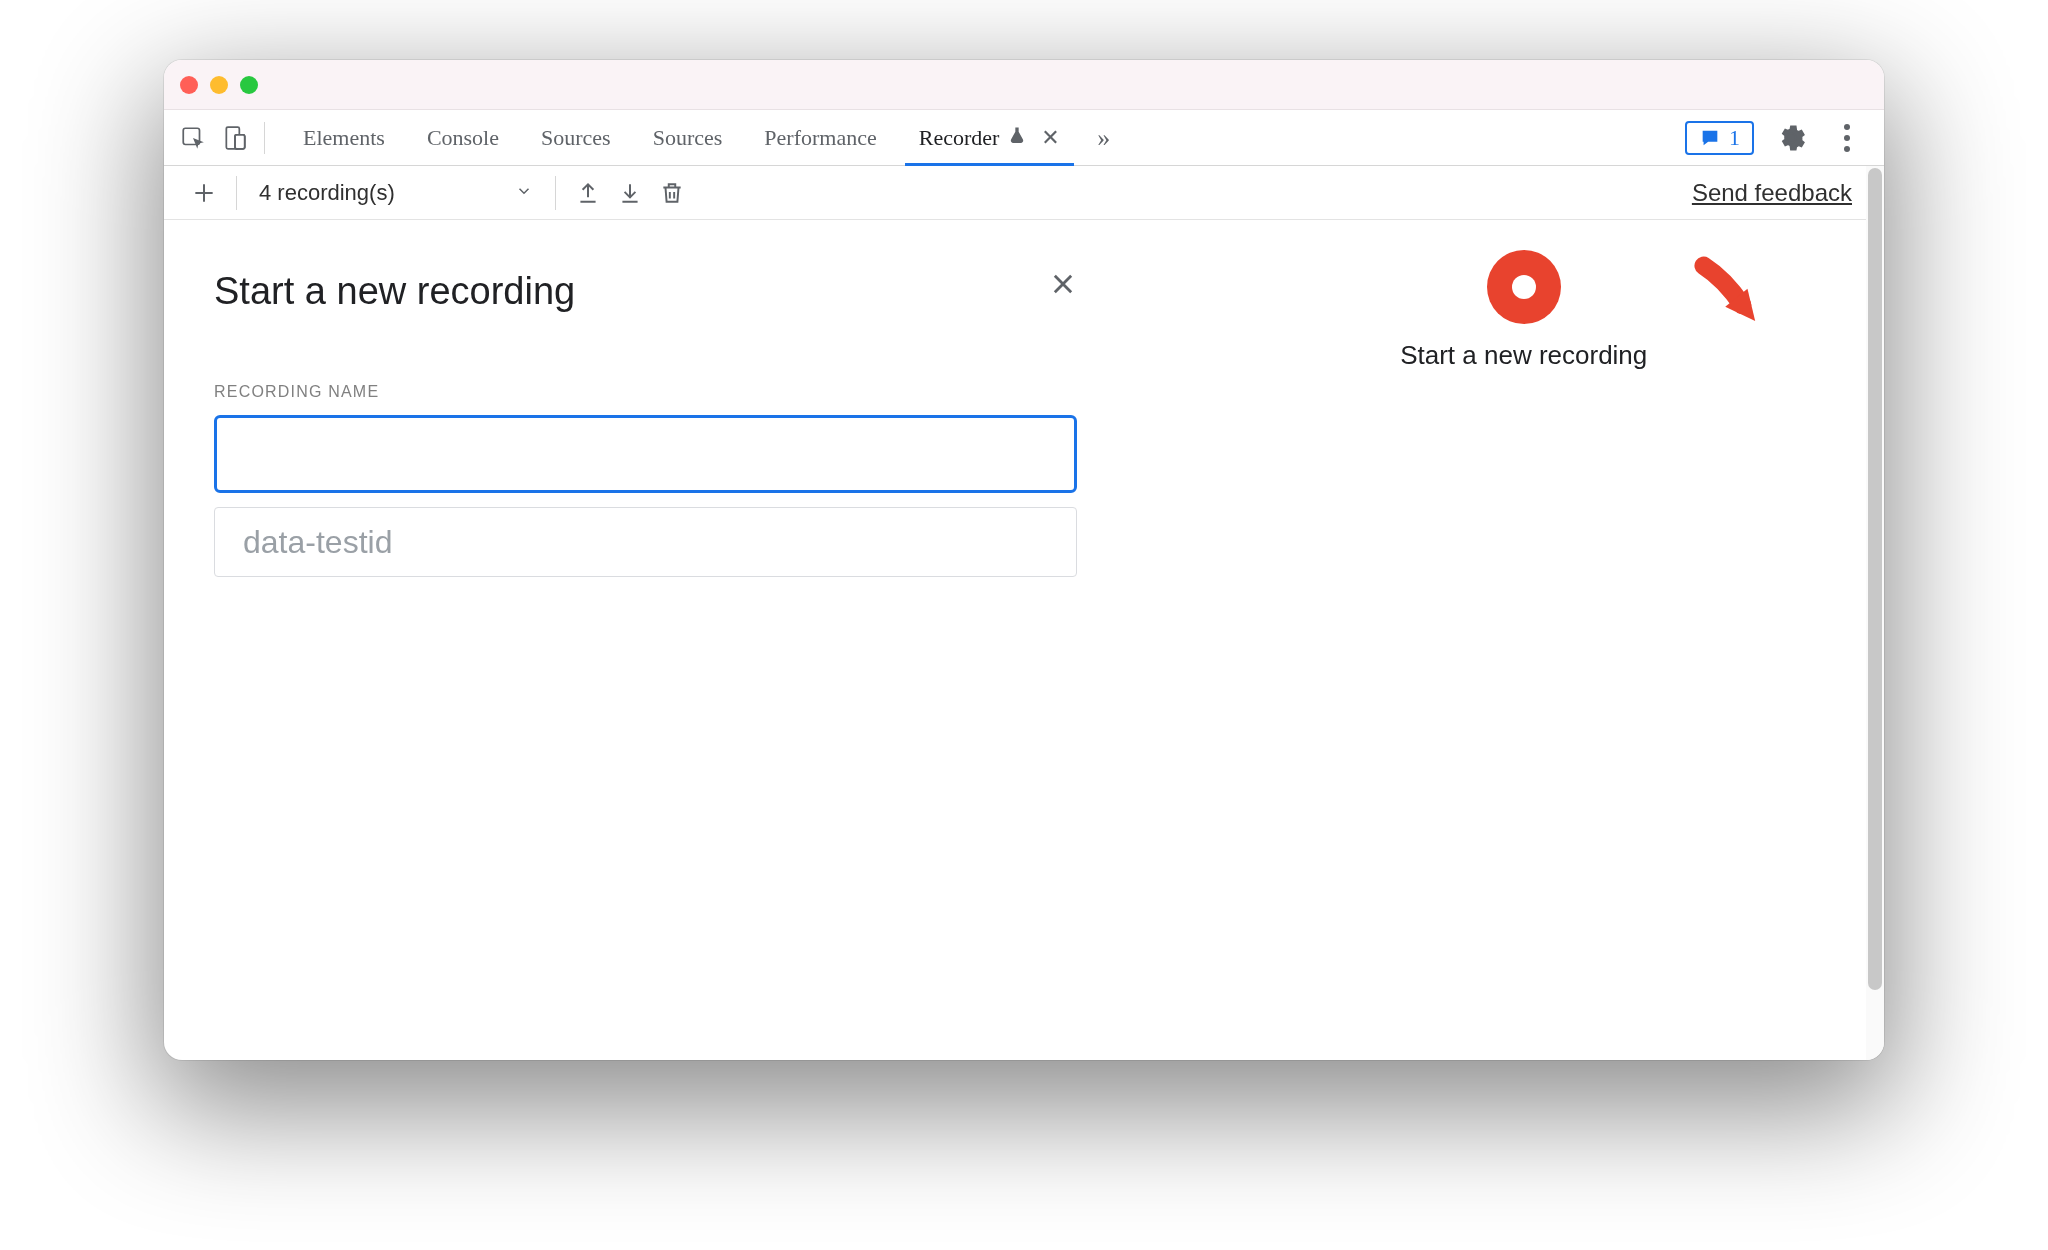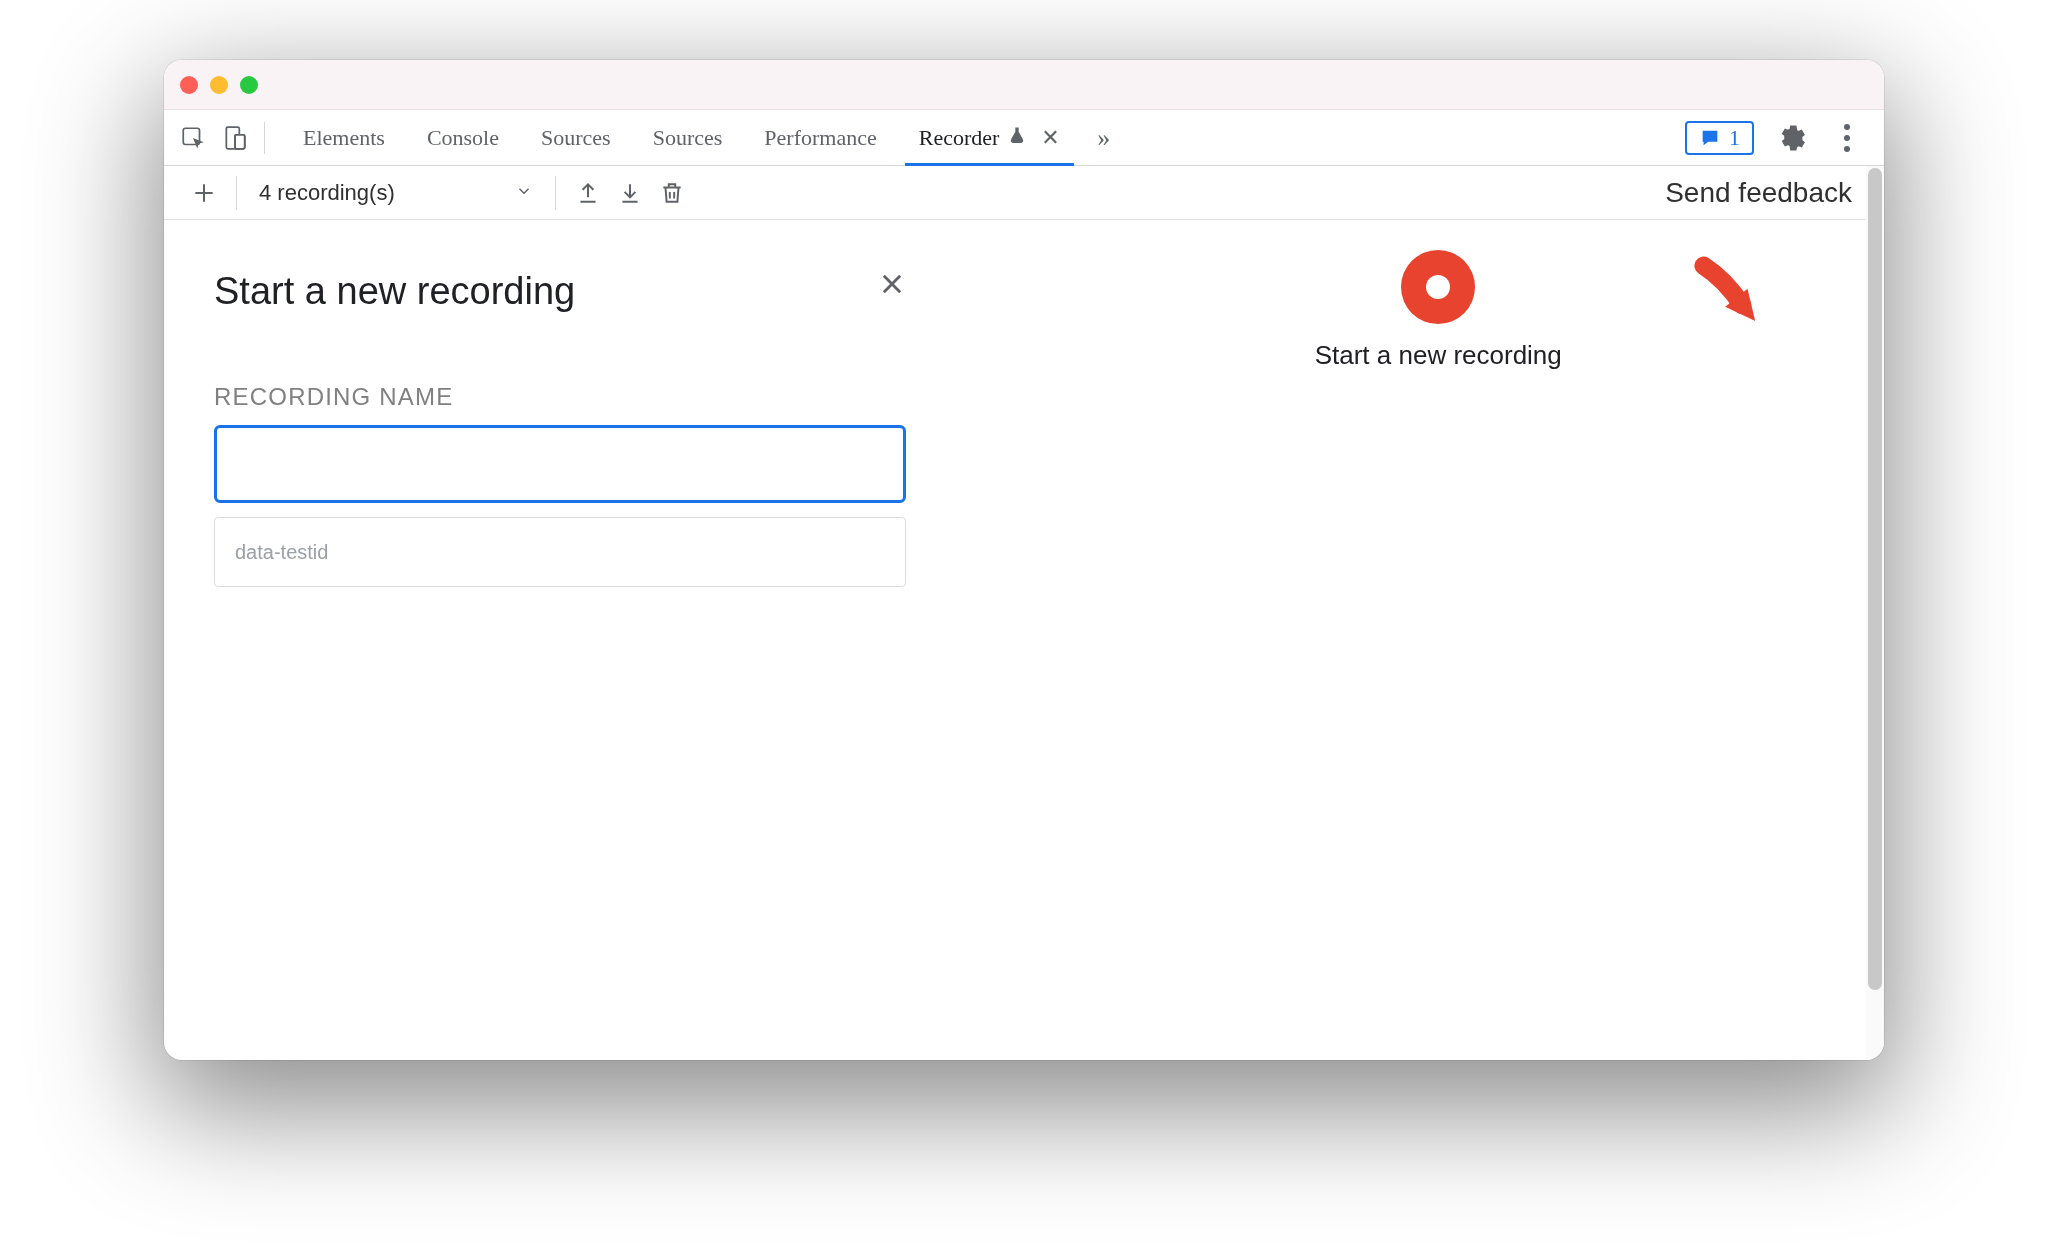--- a/index.html
+++ b/index.html
@@ -63,48 +63,48 @@
     gap:6px;
     color:#5f6368;
     font-size:22px;
   }
   .toolbar .plus svg{ width:26px; height:26px; stroke:#5f6368; stroke-width:1.8; fill:none;}
   .tvsep{ width:1px; height:34px; background:#d6d6d6; margin:0 8px;}
   .dropdown { display:flex; align-items:center; gap:120px; color:#303030; padding:0 8px;}
   .dropdown .chev svg{ width:18px; height:18px; stroke:#5f6368; fill:none; stroke-width:2;}
   .tool-icn { width:36px; height:36px; display:flex; align-items:center; justify-content:center; }
   .tool-icn svg{ width:26px; height:26px; stroke:#5f6368; fill:none; stroke-width:1.8;}
-  .feedback { margin-left:auto; font-size:28px; color:#303030; padding-right:10px;}
+  .feedback { margin-left:auto; font-size:24px; color:#303030; text-decoration:underline; padding-right:10px;}
   
   .panel { flex:1; overflow:auto; position:relative; display:flex; flex-direction:row;gap:18px;}
   .panel-inner { padding:50px 50px 0 50px; flex:0 0 auto;}
   .panel-head { display:flex; align-items:flex-start; justify-content:space-between;}
   .panel-title { font-size:38px; font-weight:400; color:#202124;}
   .panel-close svg{ width:28px; height:28px; stroke:#5f6368; stroke-width:2.4; fill:none;}
-  .field-label { font-size:24px; letter-spacing:1.2px; color:#808080; font-weight:500; margin-top:70px; display:flex; align-items:center; gap:10px;}
+  .field-label { font-size:16px; letter-spacing:1.2px; color:#808080; font-weight:500; margin-top:70px; display:flex; align-items:center; gap:10px;}
   .field-label .help svg{ width:22px; height:22px; stroke:#808080; fill:none; stroke-width:1.8;}
   .name-input {
     margin-top:14px;
     width:100%;
     height:78px;
     border:3px solid #1a73e8;
     border-radius:6px;
     font-size:26px;
     padding:0 20px;
     outline:none;
     color:#202124;
   }
   .attr-input {
     margin-top:14px;
     width:100%;
     height:70px;
     border:1px solid #dadce0;
     border-radius:4px;
-    font-size:20px;
-    padding:0 20px;
+    font-size:32px;
+    padding:0 28px;
     outline:none;
     color:#8b5cf6;
   }
   .attr-input::placeholder{ color:#9aa0a6;}
   .divider { height:1px; background:#e5e5e5; margin-top:48px;}
   .record-area { flex:1; display:flex; flex-direction:column; align-items:center; padding-top:30px; gap:16px;}
   .record-btn { width:74px; height:74px; border-radius:50%; background:#e8432e; display:flex; align-items:center; justify-content:center;}
   .record-btn .inner{ width:24px; height:24px; border-radius:50%; background:#fff;}
   .record-label{ font-size:26px; color:#202124;}
   .arrow-annot {

